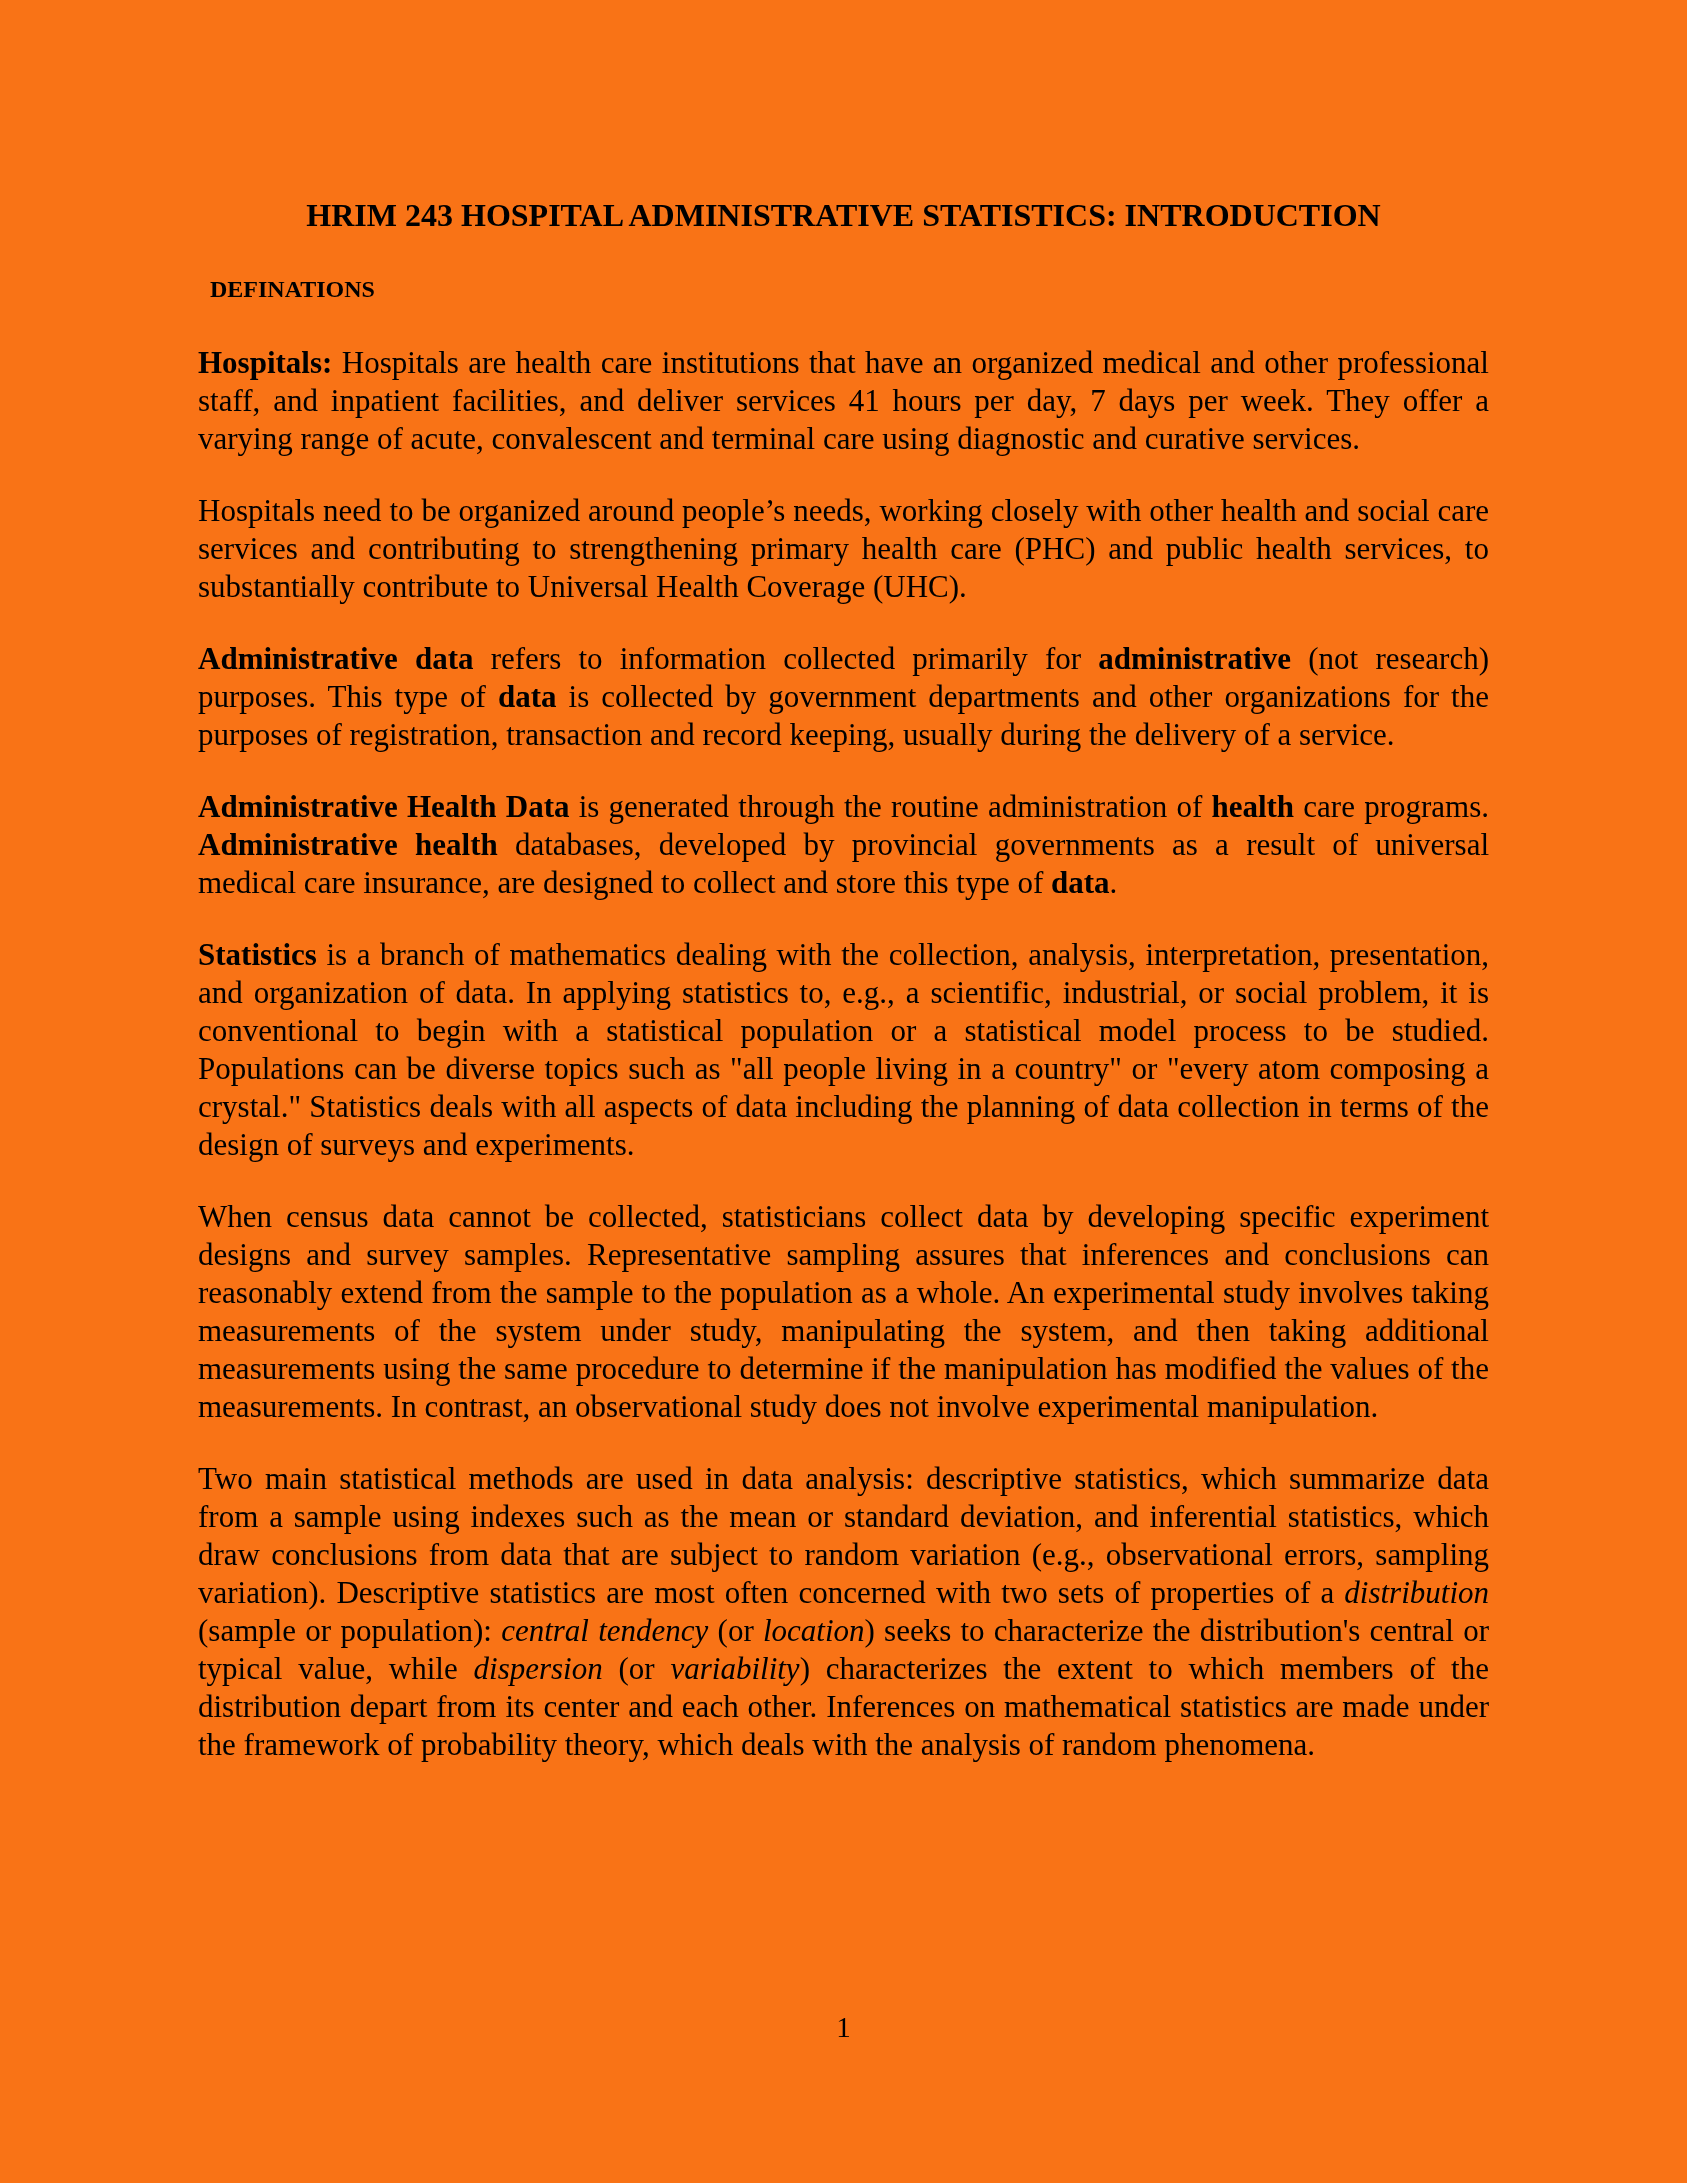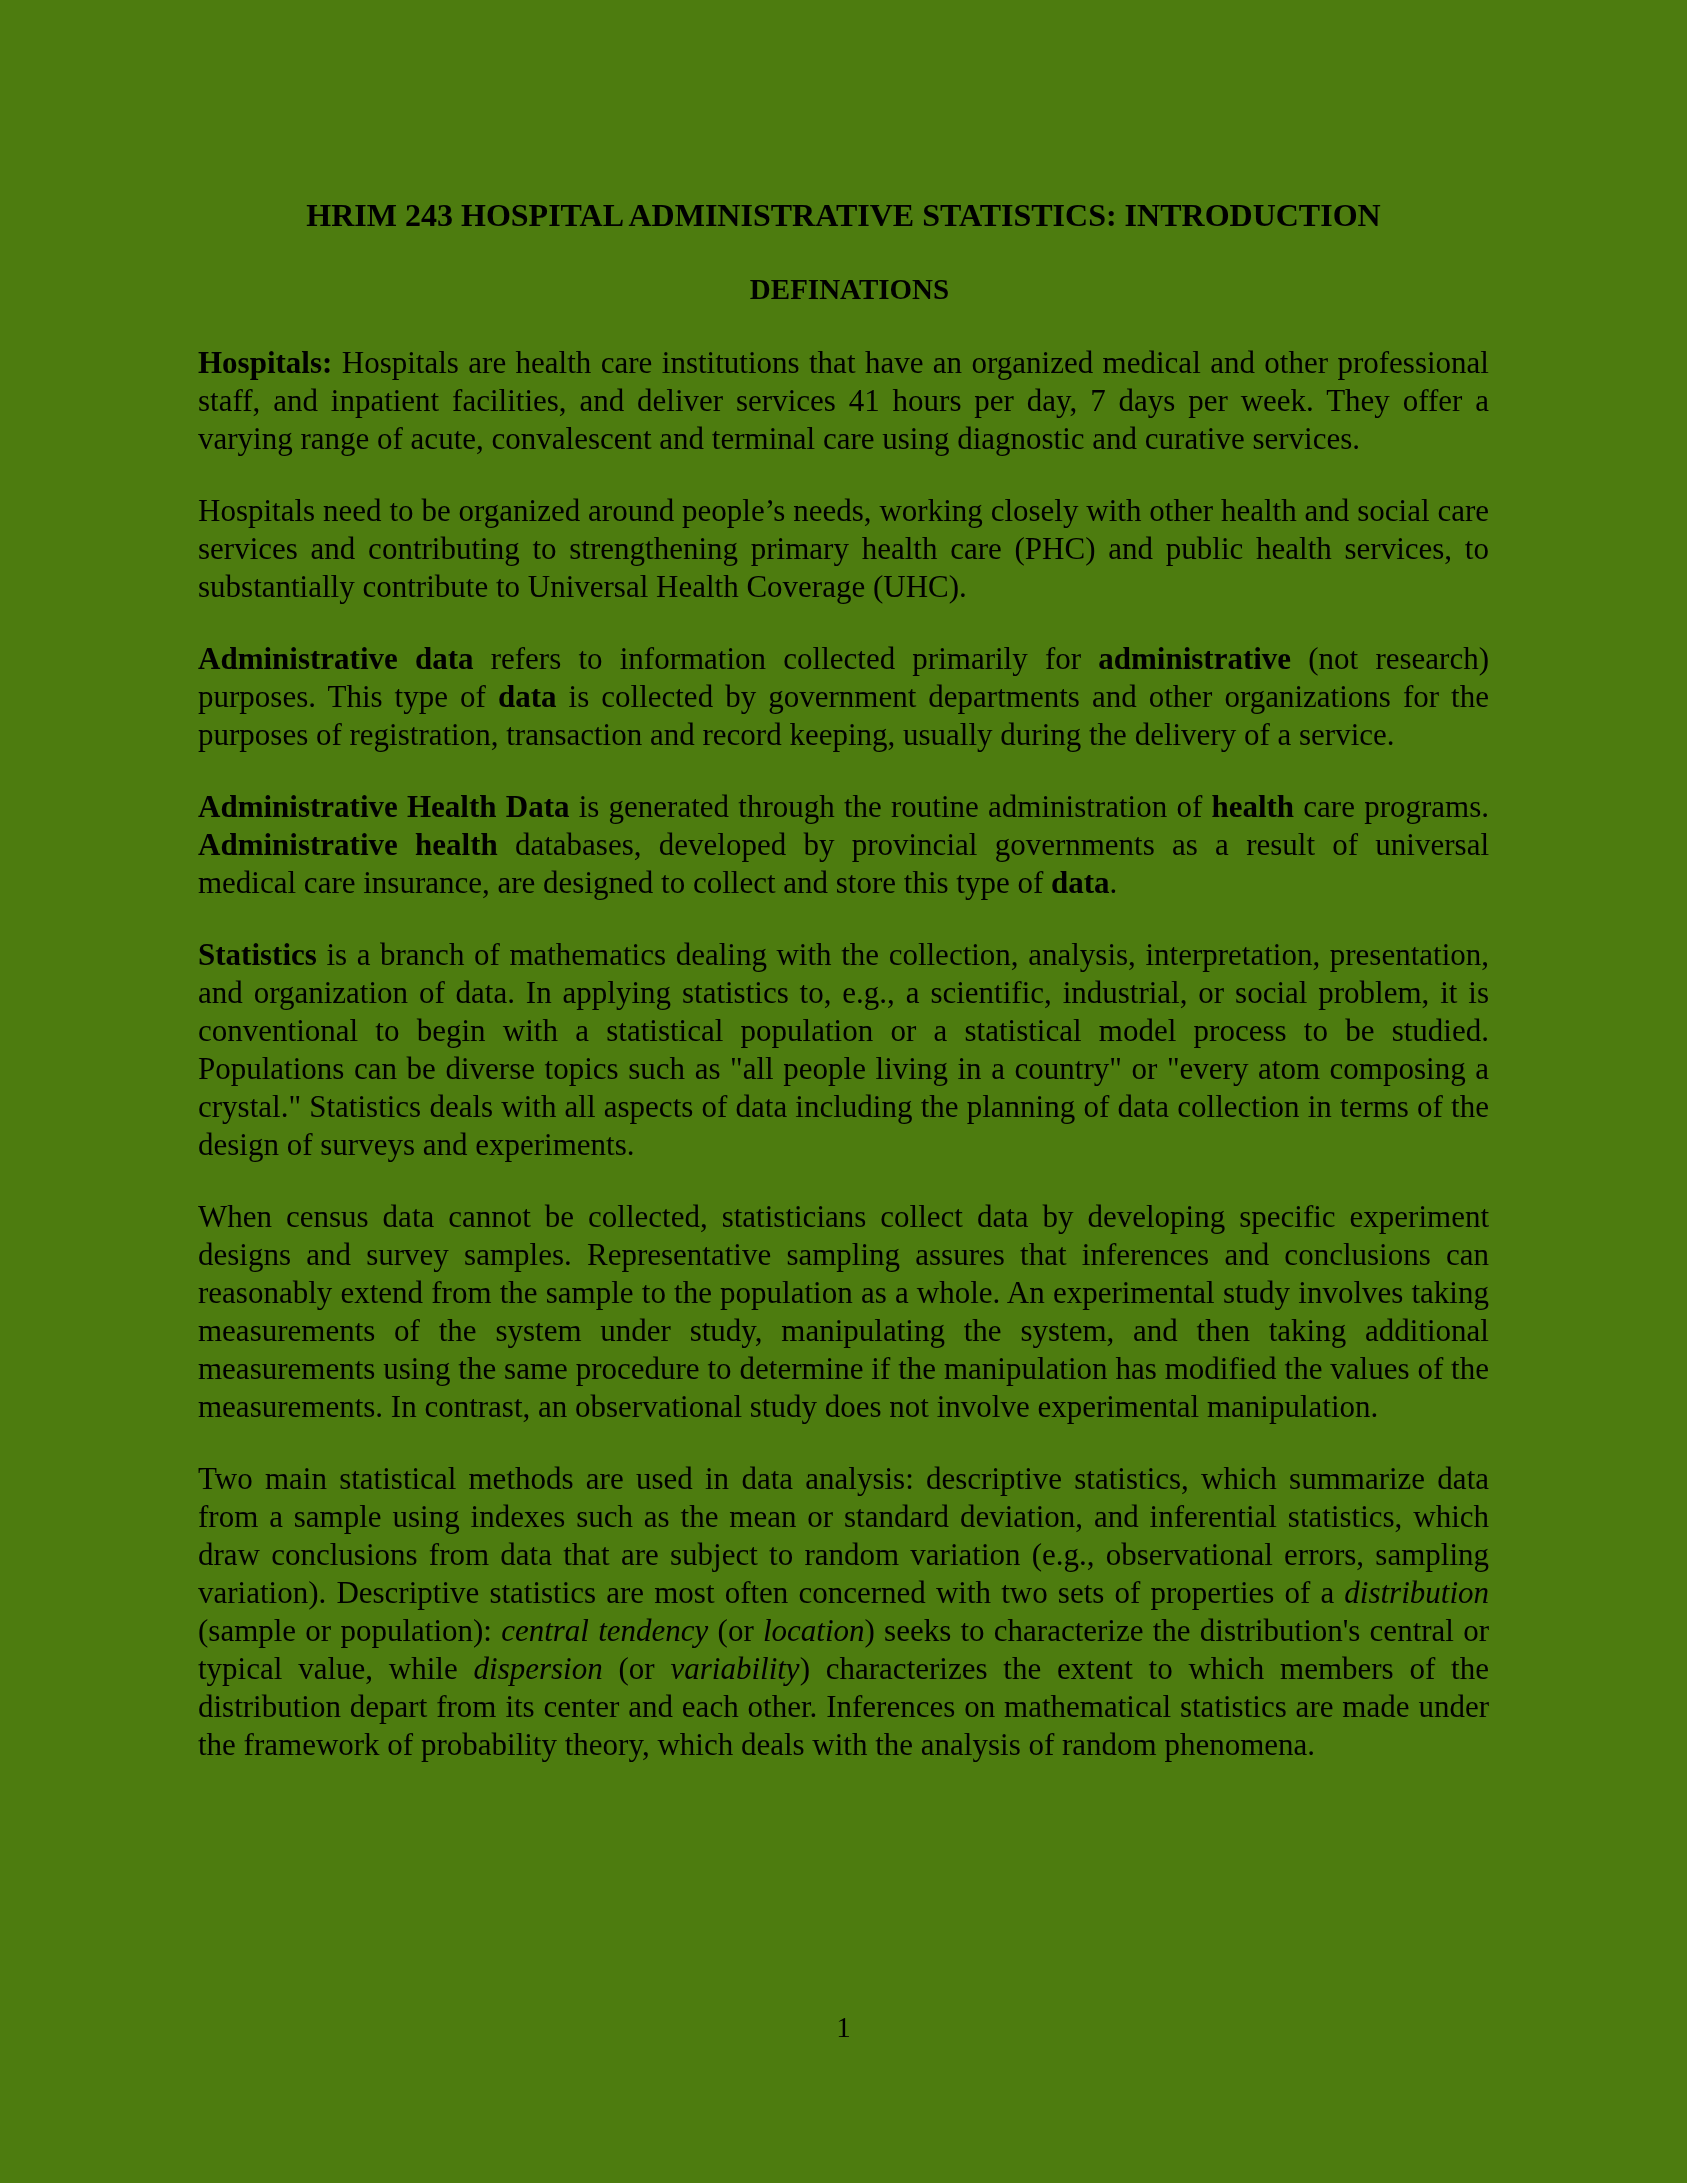--- a/index.html
+++ b/index.html
@@ -4,43 +4,43 @@
 <style>
   html, body {
     margin: 0;
     padding: 0;
     background: #ffffff;
   }
   .page {
     position: relative;
     width: 1687px;
     height: 2183px;
-    background: #4d7c0f;
+    background: #f97316;
     color: #000000;
     font-family: "Liberation Serif", "DejaVu Serif", serif;
     overflow: hidden;
   }
   .content {
     position: absolute;
     left: 198px;
     top: 196px;
     width: 1291px;
   }
   .doc-title {
     font-size: 32px;
     line-height: 38px;
     font-weight: bold;
     text-align: center;
     margin: 0 0 36px 0;
   }
   .doc-heading {
-    font-size: 29px;
+    font-size: 24px;
     line-height: 38px;
     font-weight: bold;
-    text-align: center;
+    text-align: left;
     margin: 0 0 36px 12px;
   }
   .content p {
     font-size: 31px;
     line-height: 38px;
     text-align: justify;
     margin: 0 0 34px 0;
   }
   .content p:last-child { margin-bottom: 0; }
   .bold   { font-weight: bold; }

